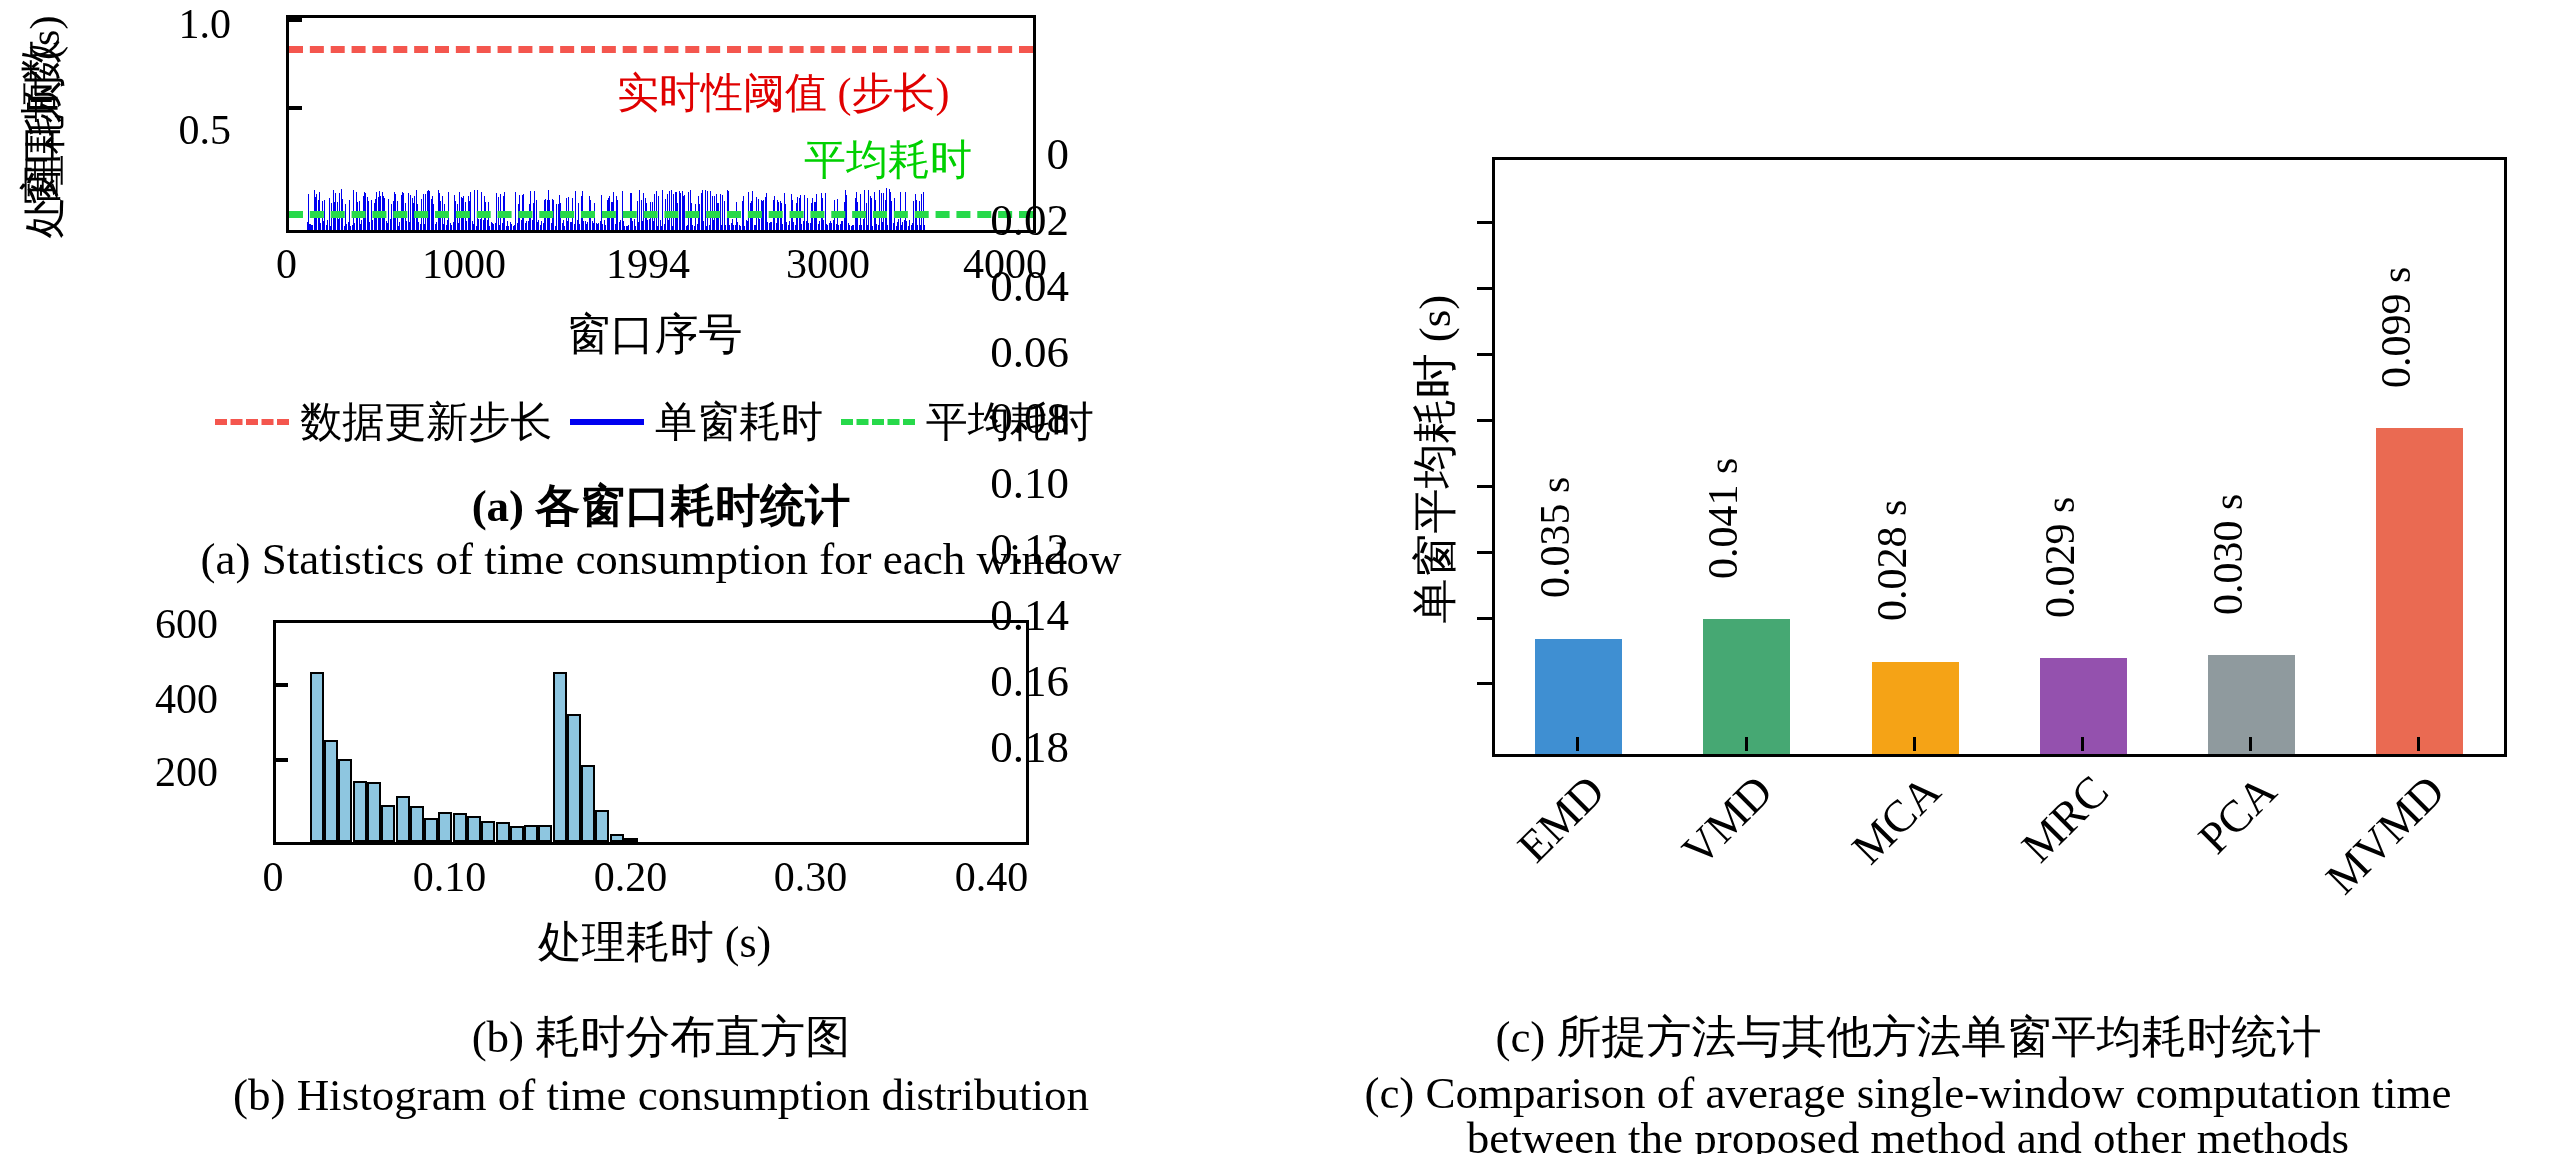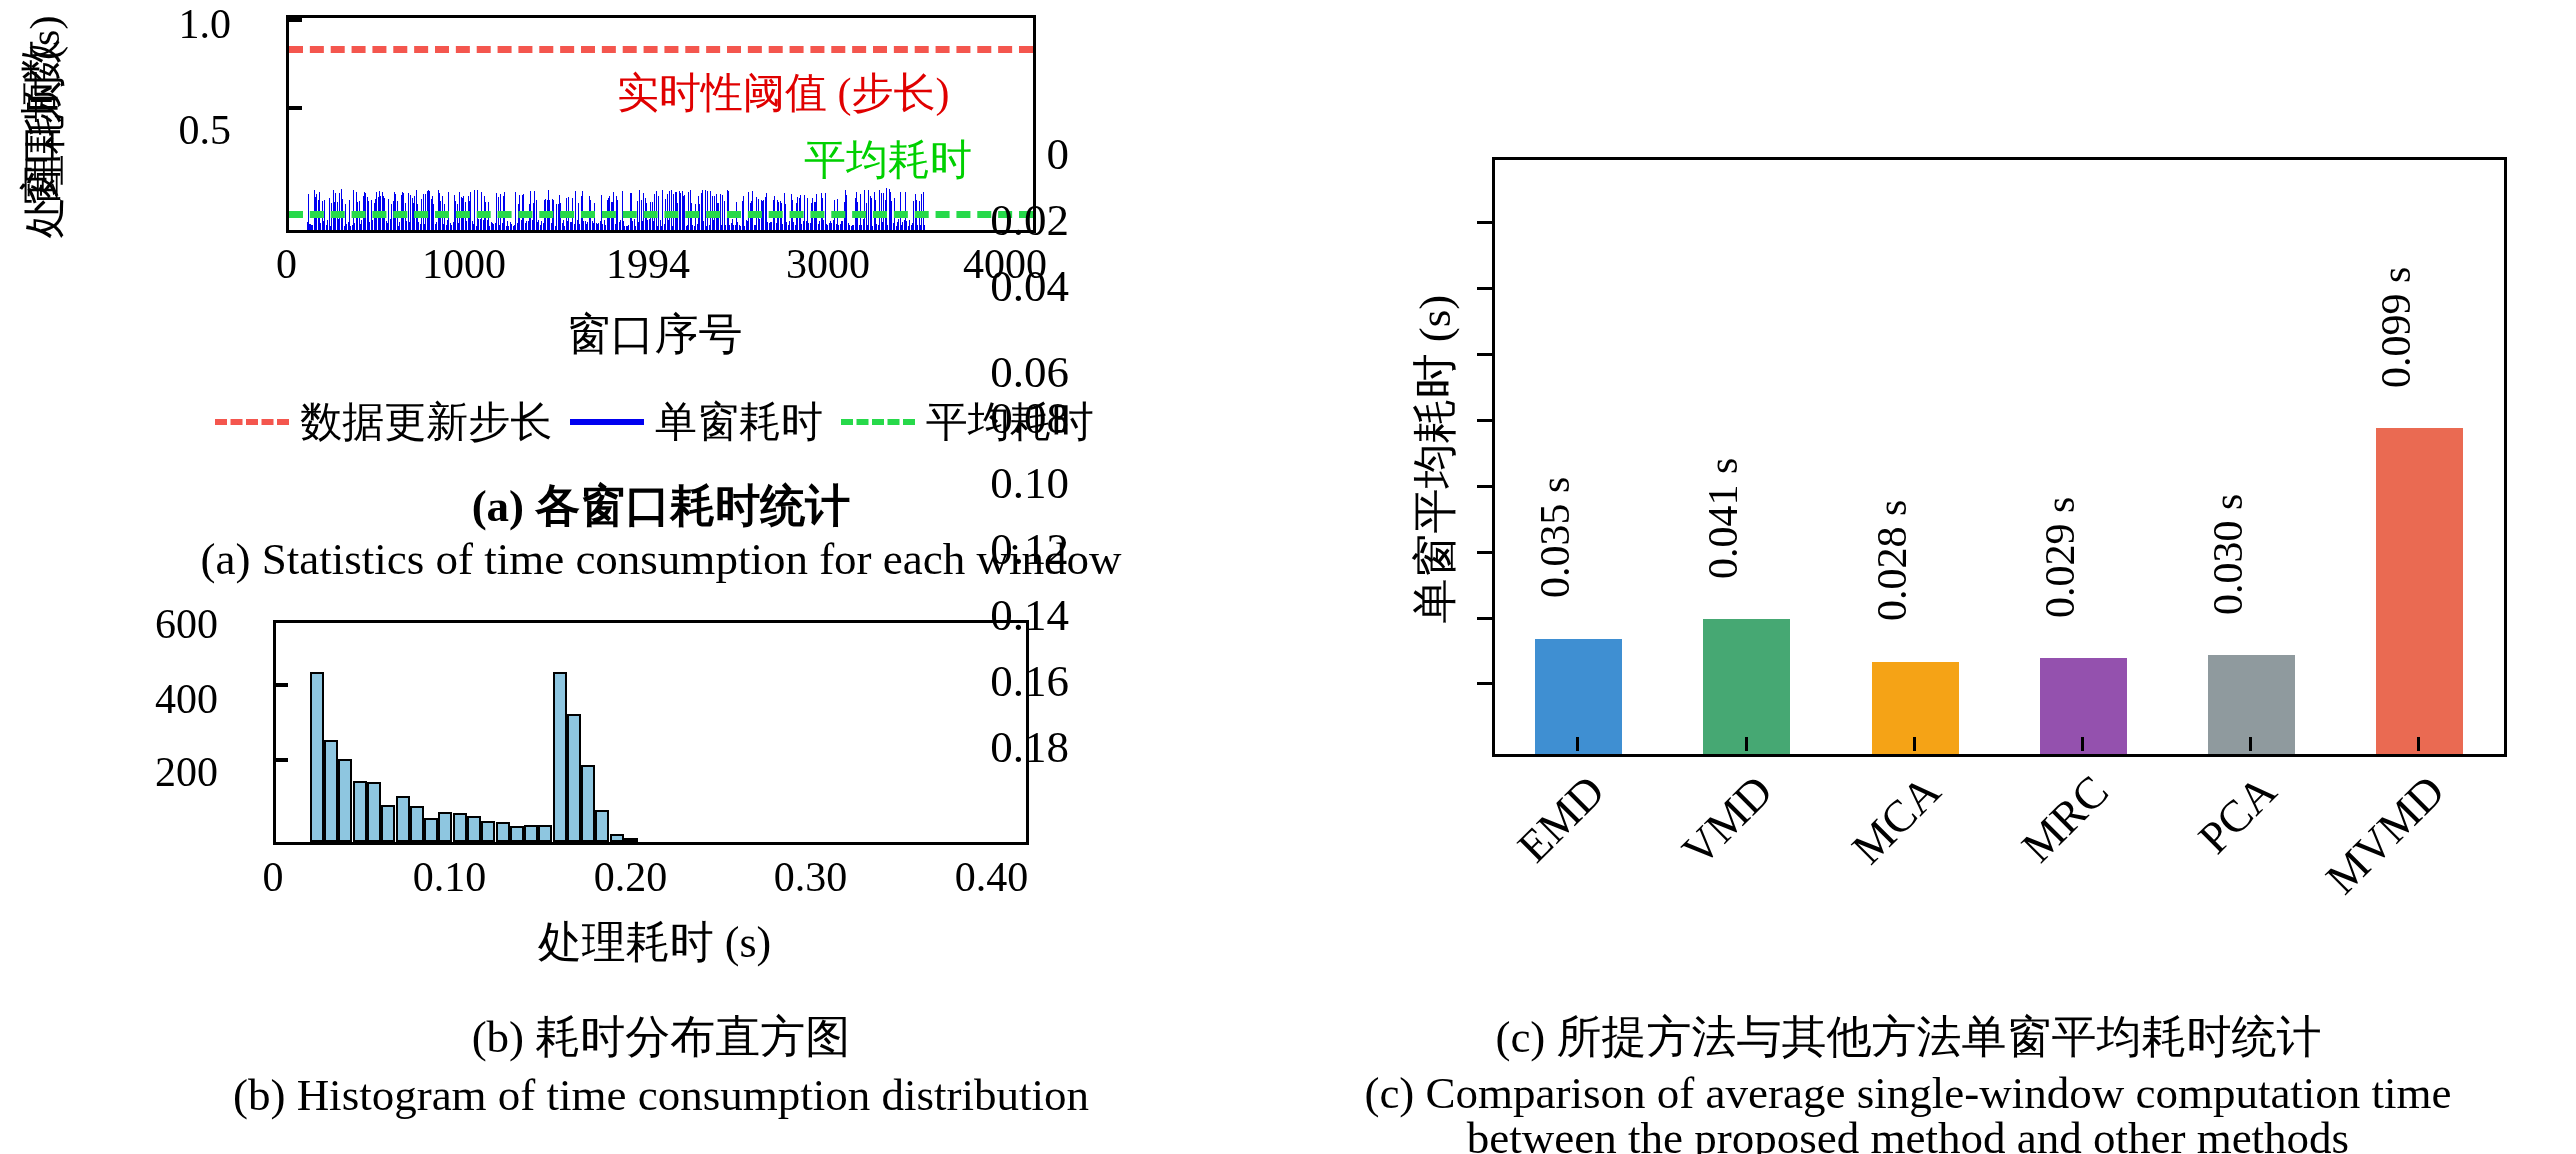--- a/index.html
+++ b/index.html
@@ -725,21 +725,21 @@
         <div class="c-ytick" style="top:655px">0.16</div>
         <div class="c-tick-mark" style="top:682px"></div>
         <div class="c-ytick" style="top:589px">0.14</div>
         <div class="c-tick-mark" style="top:617px"></div>
         <div class="c-ytick" style="top:523px">0.12</div>
         <div class="c-tick-mark" style="top:551px"></div>
         <div class="c-ytick" style="top:457px">0.10</div>
         <div class="c-tick-mark" style="top:485px"></div>
         <div class="c-ytick" style="top:392px">0.08</div>
         <div class="c-tick-mark" style="top:419px"></div>
-        <div class="c-ytick" style="top:346px">0.06</div>
+        <div class="c-ytick" style="top:326px">0.06</div>
         <div class="c-tick-mark" style="top:353px"></div>
         <div class="c-ytick" style="top:260px">0.04</div>
         <div class="c-tick-mark" style="top:287px"></div>
         <div class="c-ytick" style="top:194px">0.02</div>
         <div class="c-tick-mark" style="top:221px"></div>
         <div class="c-ytick" style="top:128px">0</div>
       </div>
 
     <div class="axis-box" id="panelC-box">
       <div id="c-bars">

